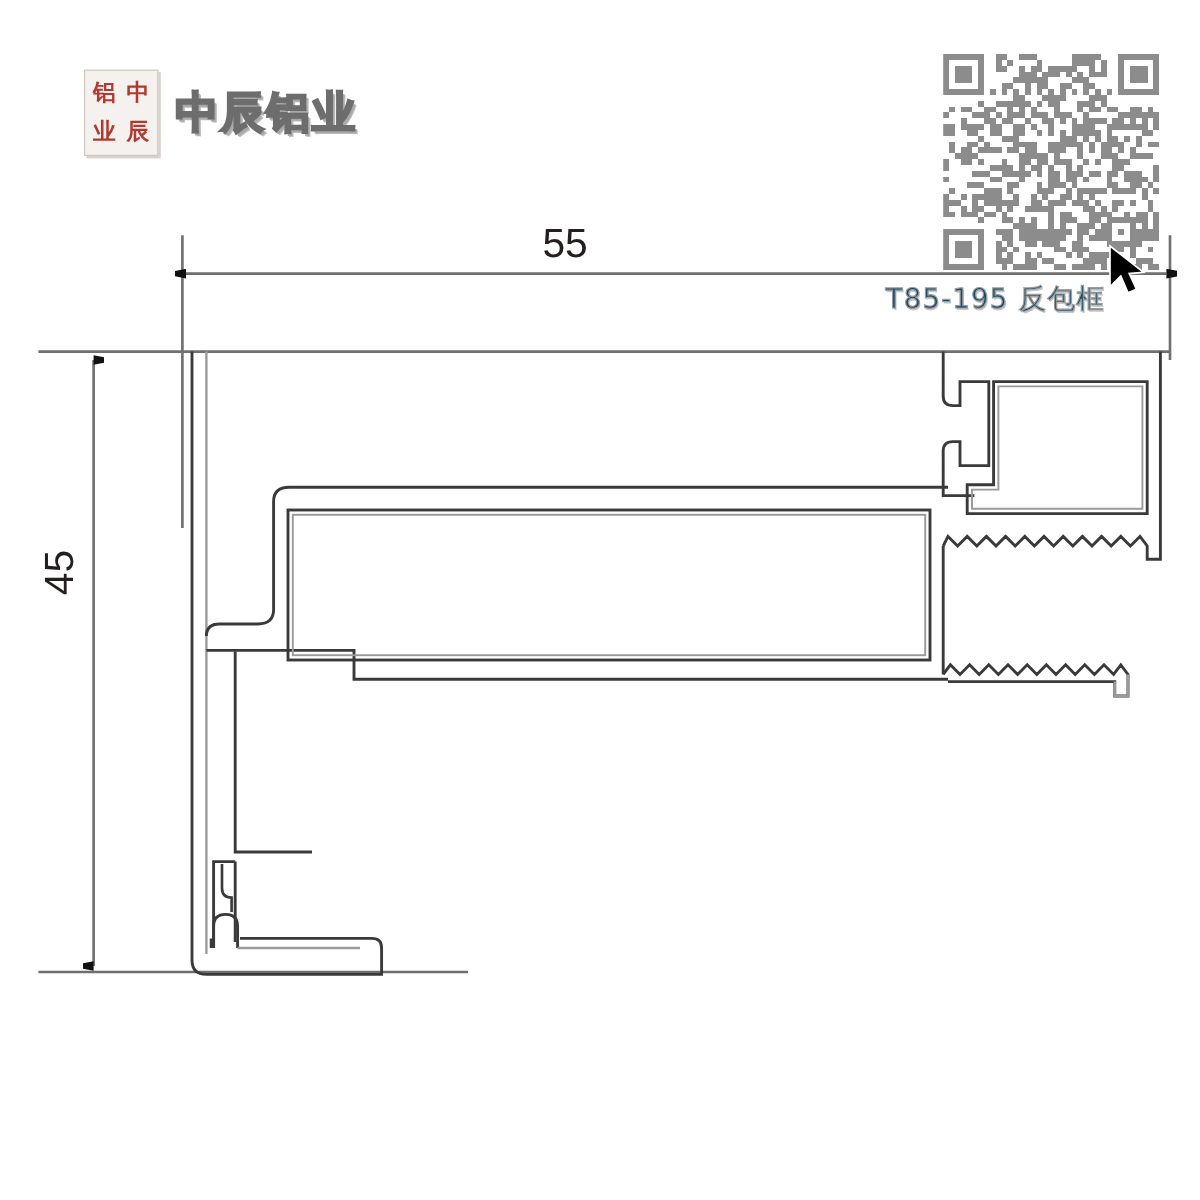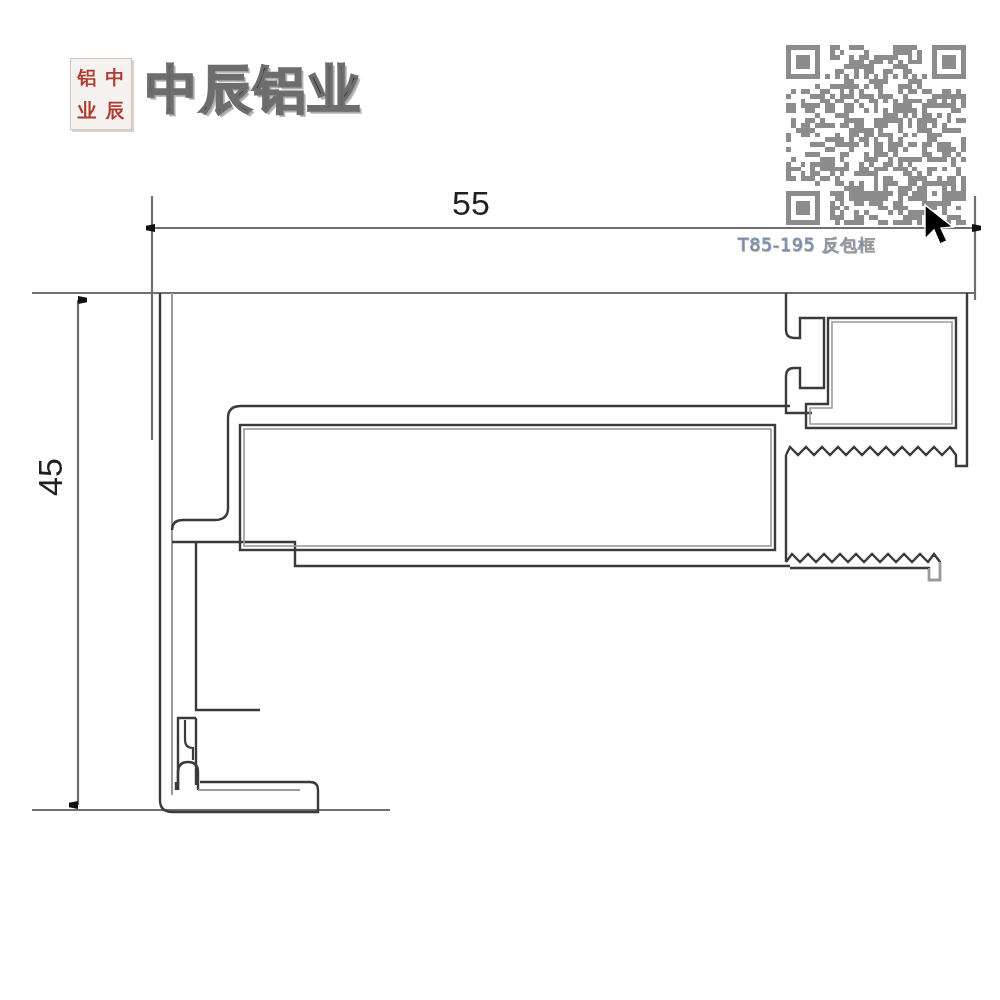--- a/index.html
+++ b/index.html
@@ -46,24 +46,24 @@
     box-sizing: border-box;
   }
   .seal span {
     color: #b03a32;
     font-family: "DejaVu Serif", serif;
     font-size: 19px;
     font-weight: bold;
     line-height: 1;
   }
   .brand-name {
-    font-family: Liberation Mono, monospace;
-    font-size: 52px;
+    font-family: Liberation Sans, sans-serif;
+    font-size: 36px;
     font-weight: bold;
-    color: #000000;
+    color: #8b5cf6;
     letter-spacing: 2px;
     line-height: 1;
     -webkit-text-stroke: 2px #6d6d6d;
     text-shadow:
        2px 2px 0 #a8a8a8,
        3px 3px 0 #bdbdbd;
     white-space: nowrap;
   }
 
   
@@ -98,23 +98,23 @@
     left: 33px;
     top: 496px;
     transform: rotate(-90deg);
     transform-origin: left top;
   }
   #part-label {
     position: absolute;
     left: 738px;
     top: 234px;
     font-family: "DejaVu Sans", sans-serif;
-    font-size: 17px;
+    font-size: 23px;
     letter-spacing: 1px;
-    color: #3b82f6;
+    color: #0c4a6e;
     -webkit-text-stroke: 1px #9a9a9a;
     text-shadow: 1px 1px 0 #c9c9c9;
     white-space: nowrap;
   }
   #cursor {
     position: absolute;
     left: 923px;
     top: 203px;
     width: 34px;
     height: 44px;

